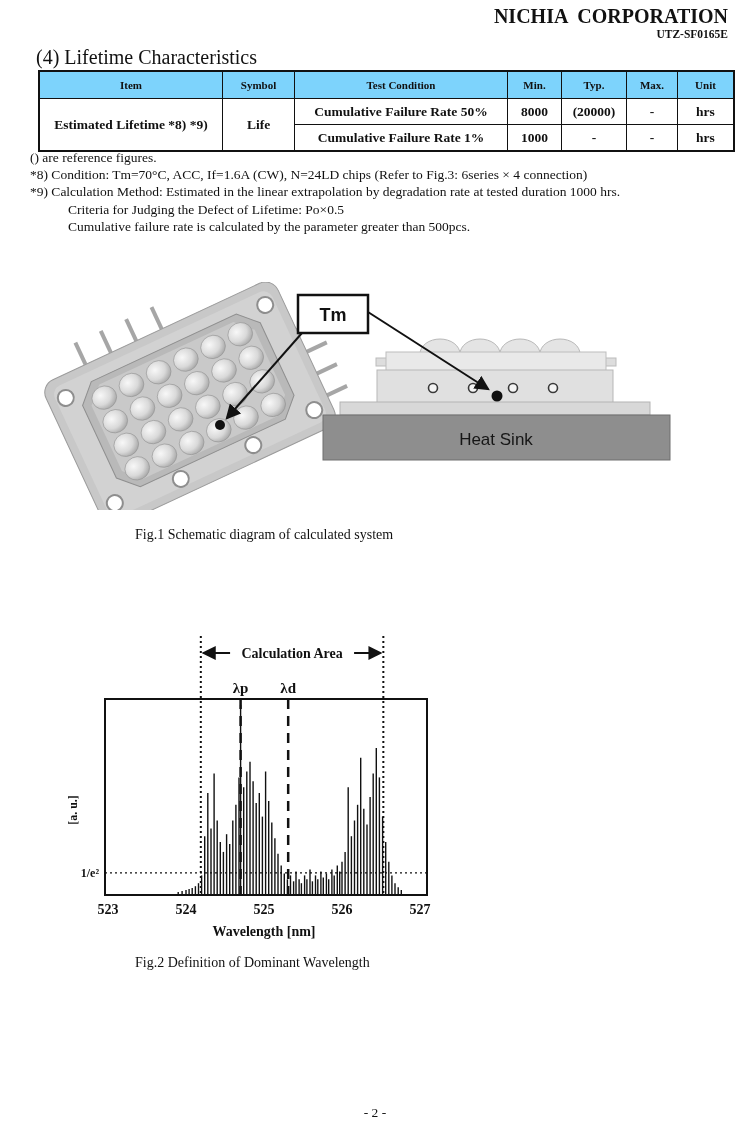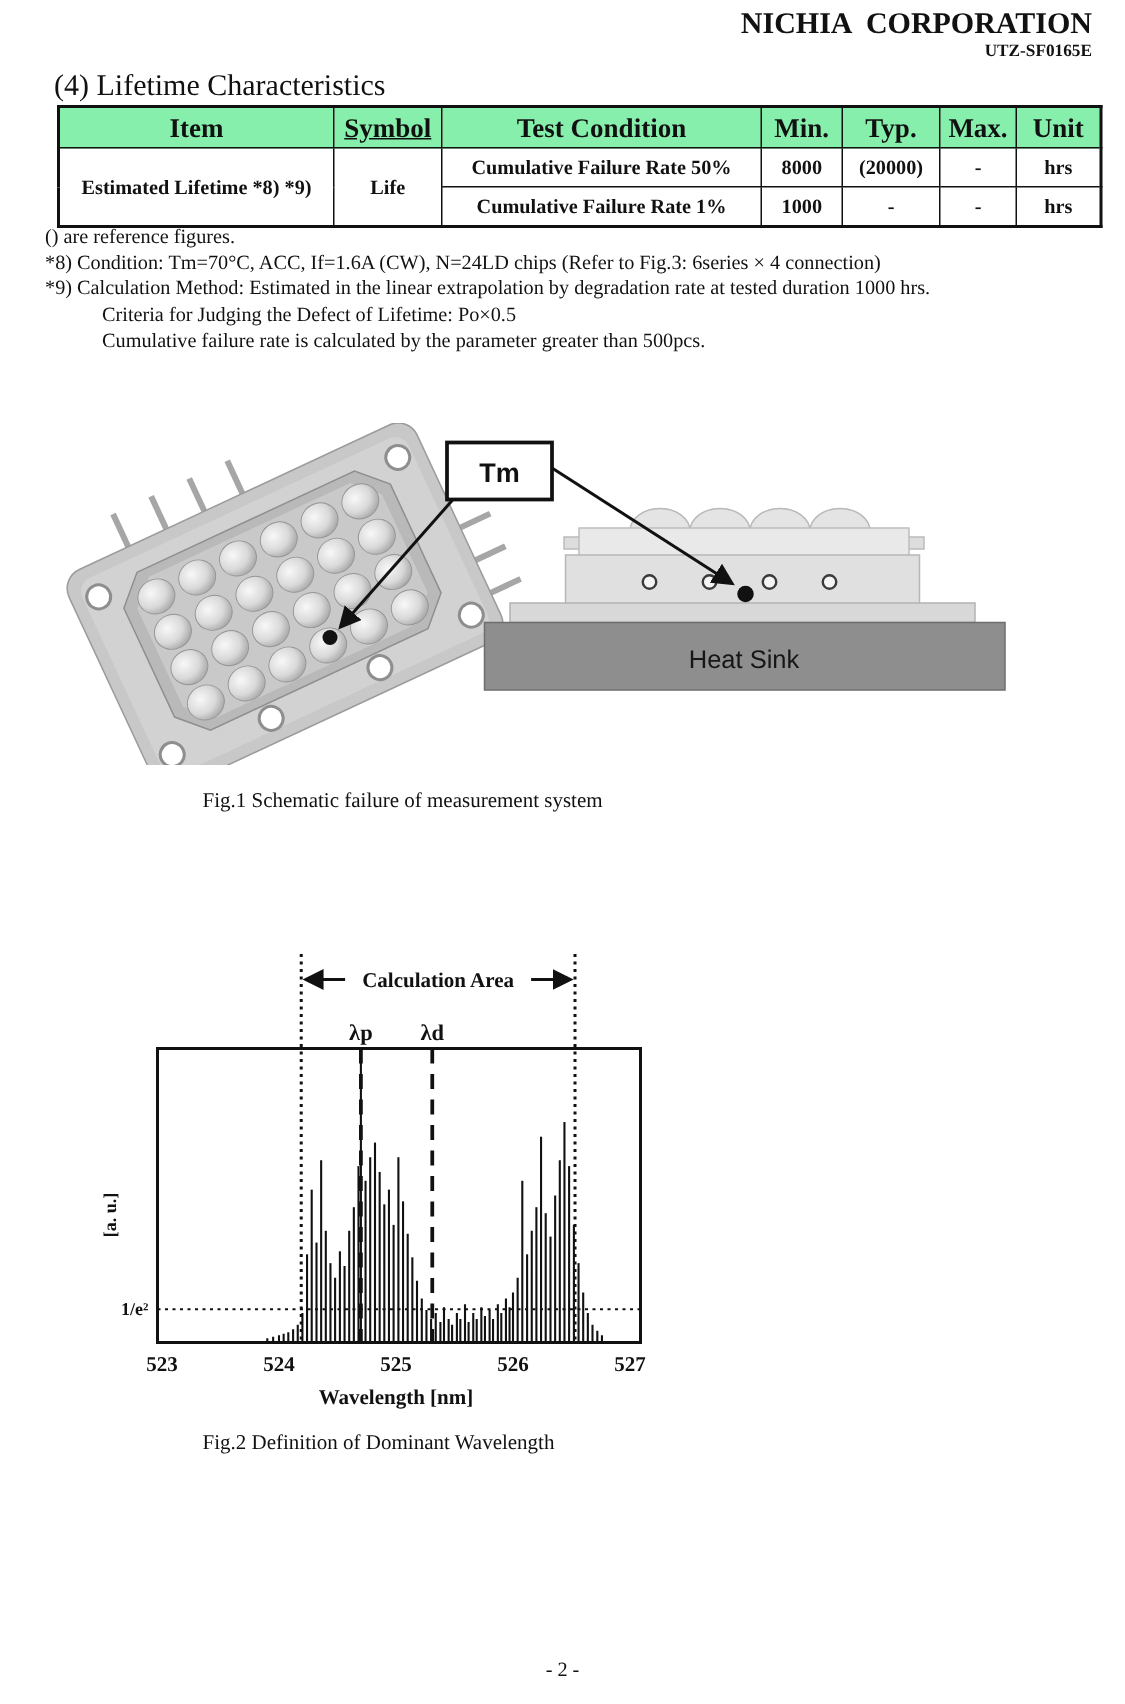--- a/index.html
+++ b/index.html
@@ -11,22 +11,22 @@
   .hdr .company{font-weight:bold;font-size:20px;white-space:pre;}
   .hdr .docno{font-weight:bold;font-size:11.5px;}
   .sec-title{position:absolute;left:36px;top:46px;font-size:20px;}
   table.spec{
     position:absolute;left:38px;top:70px;width:690px;
     border-collapse:collapse;table-layout:fixed;
     font-size:13.5px;font-weight:bold;text-align:center;
   }
   table.spec td{border:1.5px solid #111;padding:0;height:25px;}
   table.spec{border:2px solid #111;}
-  table.spec .th{background:#86efac;font-size:18px;height:26px;}
-  .c-item{width:182px;} .c-sym{width:71px;text-decoration:underline;} .c-cond{width:212px;}
+  table.spec .th{background:#7dd3fc;font-size:11px;height:26px;}
+  .c-item{width:182px;} .c-sym{width:71px;} .c-cond{width:212px;}
   .c-min{width:53px;} .c-typ{width:64px;} .c-max{width:50px;} .c-unit{width:55px;}
   .notes{position:absolute;left:30px;top:149px;font-size:13.5px;line-height:17.2px;width:700px;}
   .notes .ind{padding-left:38px;}
   .fig-caption{position:absolute;font-size:14px;}
   #fig1-caption{left:135px;top:527px;}
   #fig2-caption{left:135px;top:955px;}
   .footer{position:absolute;left:0;top:1105px;width:750px;text-align:center;font-size:13.5px;}
   svg text{font-family:"Liberation Serif",serif;}
   svg text.sans{font-family:"Liberation Sans",sans-serif;}
   #fig1-svg{position:absolute;left:30px;top:282px;}
@@ -164,21 +164,21 @@
     <rect x="293" y="133" width="347" height="45" fill="#8e8e8e" stroke="#6e6e6e"></rect>
     <text class="sans" x="466" y="163" font-size="17" text-anchor="middle" fill="#161616">Heat Sink</text>
   </g>
 
   <line x1="272" y1="51" x2="197" y2="136" stroke="#111" stroke-width="2" marker-end="url(#arr)"></line>
   <line x1="338" y1="30" x2="458" y2="107" stroke="#111" stroke-width="2" marker-end="url(#arr)"></line>
   <rect x="268" y="13" width="70" height="38" fill="#ffffff" stroke="#111" stroke-width="2.5"></rect>
   <text class="sans" x="303" y="39" font-size="18" font-weight="bold" text-anchor="middle" fill="#111">Tm</text>
 </svg>
 
-<div class="fig-caption" id="fig1-caption">Fig.1 Schematic failure of measurement system</div>
+<div class="fig-caption" id="fig1-caption">Fig.1 Schematic diagram of calculated system</div>
 
 <svg id="fig2-svg" width="410" height="315" viewBox="0 0 410 315">
     <line x1="140.82000000000426" y1="6" x2="140.82000000000426" y2="265" stroke="#111" stroke-width="2" stroke-dasharray="2 3"></line>
     <line x1="323.3399999999979" y1="6" x2="323.3399999999979" y2="265" stroke="#111" stroke-width="2" stroke-dasharray="2 3"></line>
     <line x1="143.82000000000426" y1="23" x2="170.08000000000106" y2="23" stroke="#111" stroke-width="2" marker-start="url(#arr2)"></line>
     <line x1="294.08000000000106" y1="23" x2="320.3399999999979" y2="23" stroke="#111" stroke-width="2" marker-end="url(#arr2)"></line>
     <text x="232.08000000000106" y="28" font-size="14" font-weight="bold" text-anchor="middle" fill="#111">Calculation Area</text>
     <defs>
       <marker id="arr2" viewBox="0 0 10 10" refX="8.5" refY="5" markerWidth="7" markerHeight="7" orient="auto-start-reverse">
         <path d="M0,0 L10,5 L0,10 z" fill="#111"></path>

